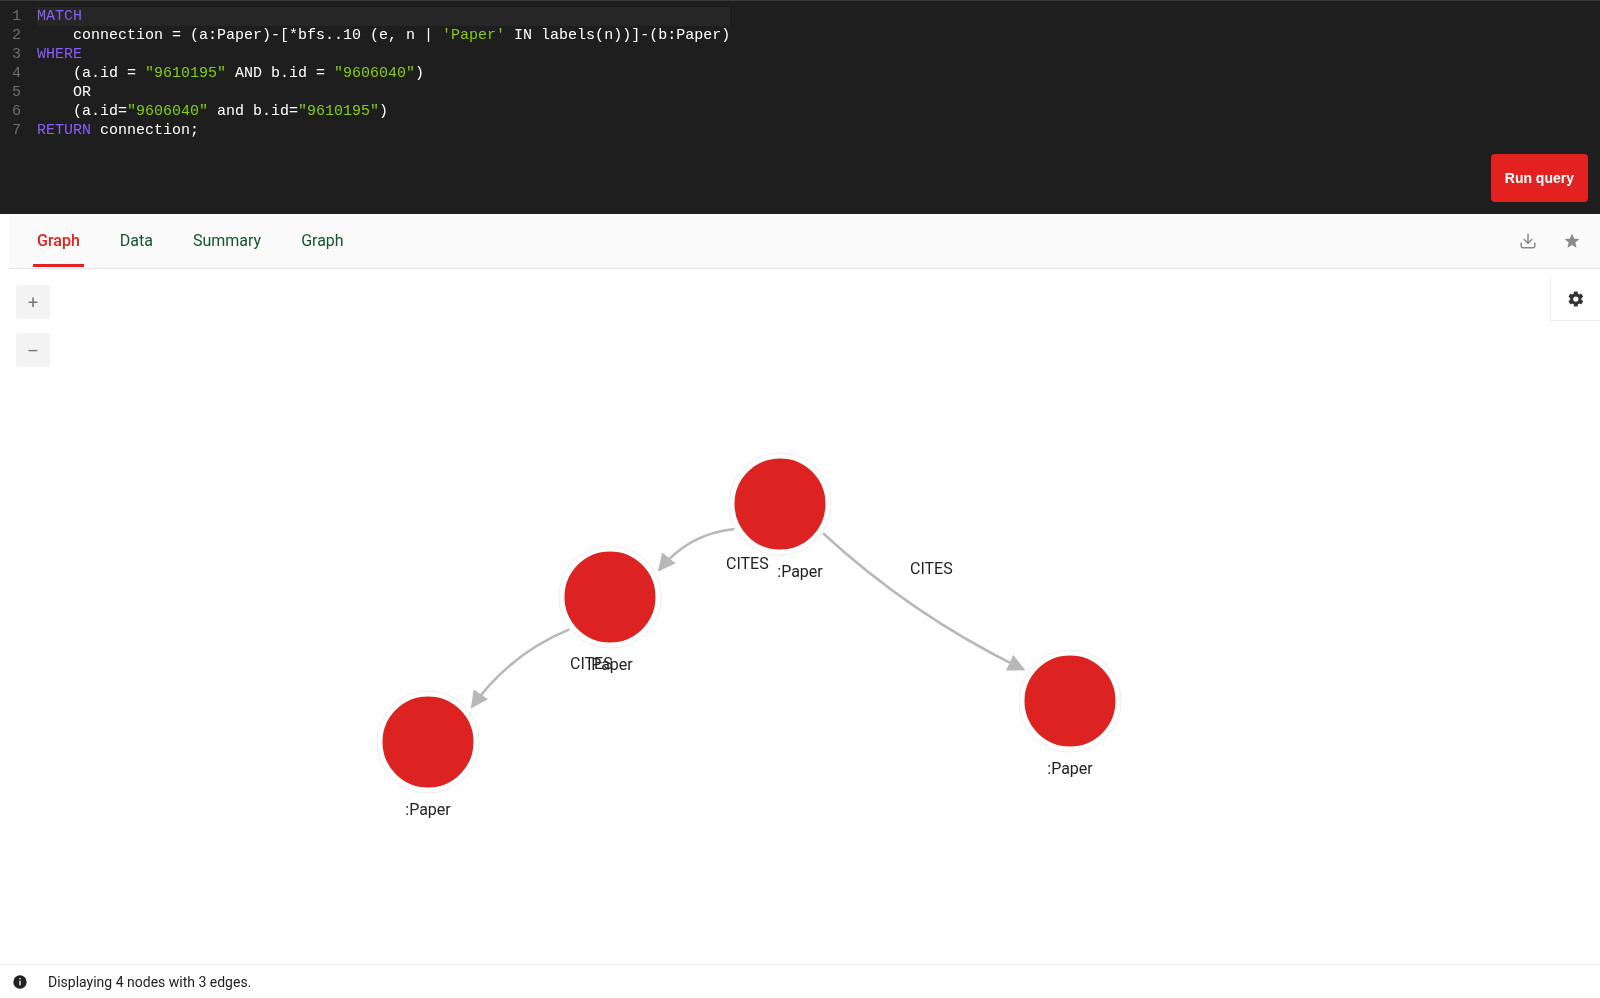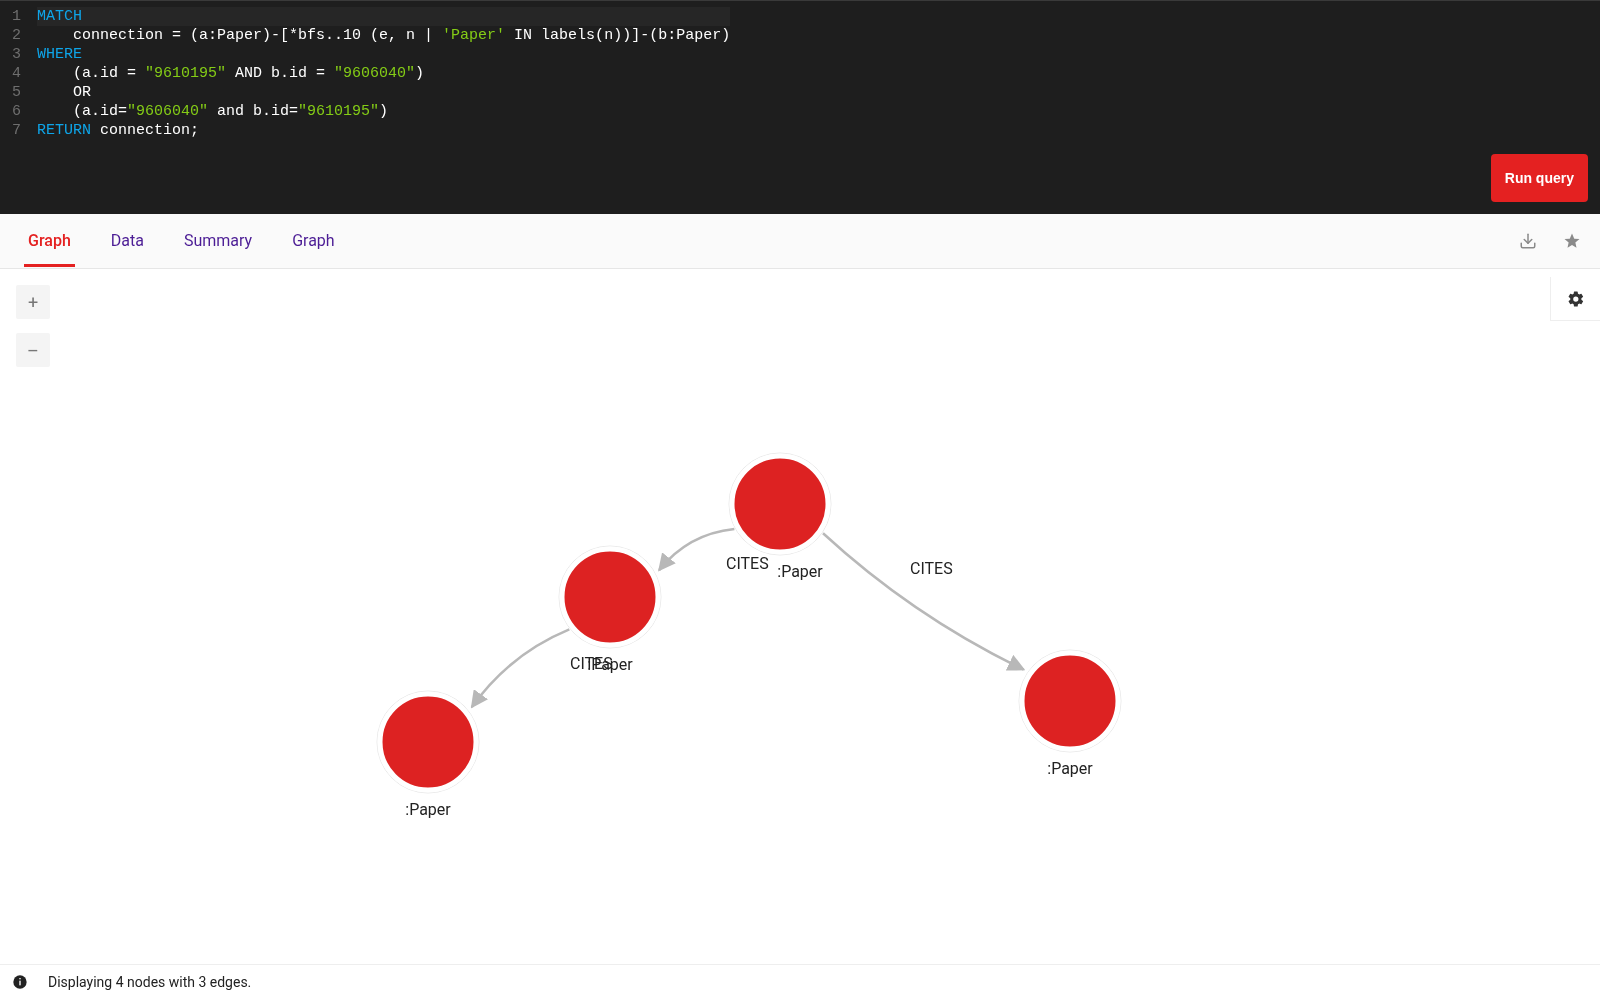--- a/index.html
+++ b/index.html
@@ -6,32 +6,32 @@
   html, body { width: 100%; height: 100%; font-family: -apple-system, BlinkMacSystemFont, "Segoe UI", Roboto, Arial, sans-serif; }
   body { display: flex; flex-direction: column; height: 998px; width: 1600px; overflow: hidden; background: #fff; }
 
   
   .editor-wrap { background: #1e1e1e; color: #d4d4d4; padding-top: 2px; border-top: 1px solid #3a3a3a; position: relative; }
   .editor { display: flex; font-family: "SFMono-Regular", Consolas, "Liberation Mono", Menlo, monospace; font-size: 15px; line-height: 19px; }
   .gutter { text-align: right; color: #6e6e6e; padding: 4px 8px 4px 12px; user-select: none; }
   .gutter div { height: 19px; }
   .code { padding: 4px 8px 4px 8px; white-space: pre; }
   .code .line { height: 19px; }
-  .tk-kw { color: #0ea5e9; text-align: right; }
+  .tk-kw { color: #8b5cf6; text-align: right; }
   .tk-str { color: #84cc16; }
   .tk-plain { color: #ffffff; }
   .cursor-line { background: rgba(255,255,255,0.04); }
 
   .run-row { display: flex; justify-content: flex-end; padding: 10px 12px 12px 12px; }
   .run-btn { background: #e42121; color: #fff; border: none; border-radius: 4px; padding: 16px 14px; font-size: 14px; font-weight: 600; cursor: pointer; }
 
   
-  .tabbar { display: flex; align-items: center; border-bottom: 1px solid #e6e6e6; background: #fafafa; padding: 0 6px; height: 55px; }
+  .tabbar { display: flex; align-items: center; border-bottom: 1px solid #e6e6e6; background: #fafafa; padding: 0 6px; height: 55px; margin-left: 9px; }
   .tabs { display: flex; gap: 32px; padding-left: 18px; }
-  .tab { font-size: 16px; color: #4c1d95; padding: 16px 4px 14px 4px; cursor: pointer; border-bottom: 3px solid transparent; }
+  .tab { font-size: 16px; color: #14532d; padding: 16px 4px 14px 4px; cursor: pointer; border-bottom: 3px solid transparent; }
   .tab.active { color: #e42121; border-bottom-color: #e42121; font-weight: 500; }
   .tabbar-spacer { flex: 1; }
   .tabbar .icon-btn { width: 44px; height: 44px; display: flex; align-items: center; justify-content: center; color: #8a8a8a; cursor: pointer; }
 
   
   .canvas-area { flex: 1; position: relative; background: #fff; overflow: hidden; }
   .zoom-controls { position: absolute; left: 16px; top: 16px; display: flex; flex-direction: column; gap: 14px; }
   .zoom-btn { width: 34px; height: 34px; background: #f4f4f4; color: #777; display: flex; align-items: center; justify-content: center; font-size: 18px; cursor: pointer; border-radius: 2px; }
   .settings-btn { position: absolute; right: 0; top: 8px; width: 50px; height: 44px; display: flex; align-items: center; justify-content: center; color: #333; background: #fff; border-left: 1px solid #eee; border-bottom: 1px solid #eee; cursor: pointer; }
 

